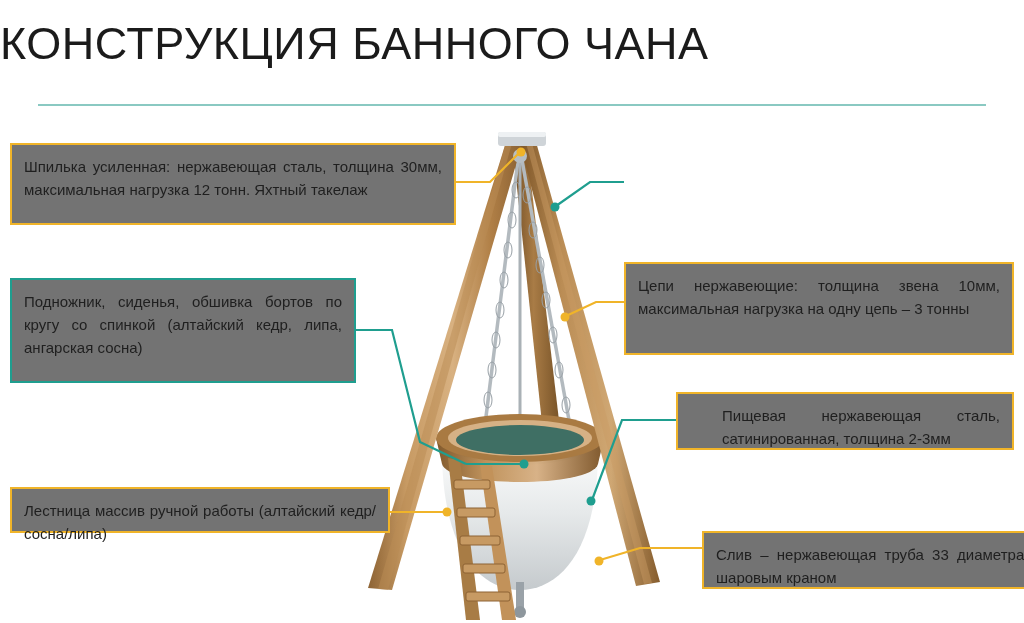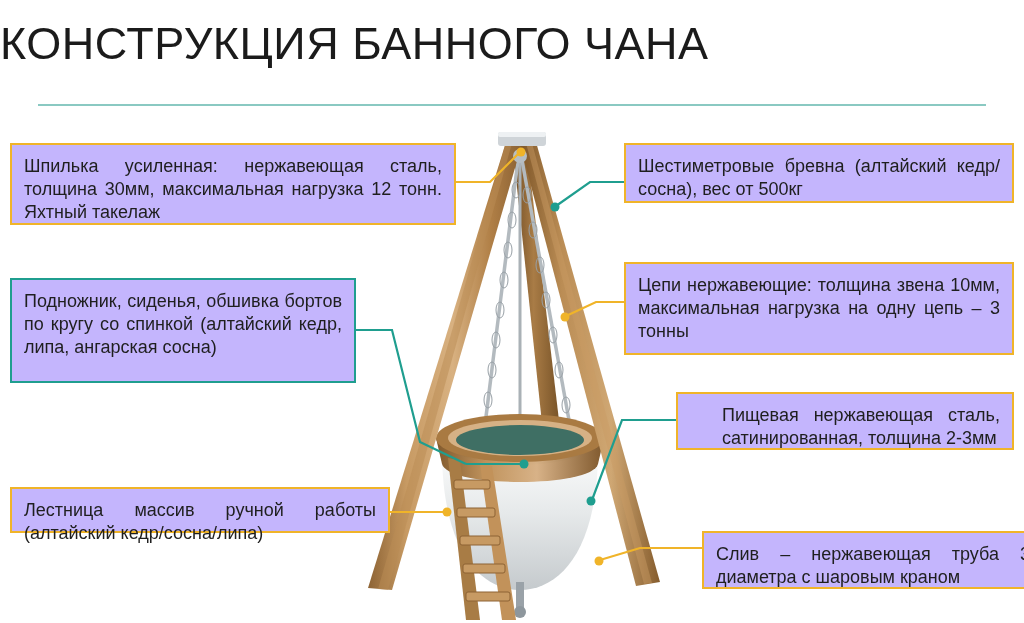--- a/index.html
+++ b/index.html
@@ -36,23 +36,23 @@
     height: 2px;
     background: #2a9d8f;
     opacity: 0.55;
   }
 
   
   .callout {
     position: absolute;
     box-sizing: border-box;
     border: 2px solid #f0b429;
-    background: #c4b5fd;
+    background: #737373;
     padding: 10px 12px 11px 12px;
-    font-size: 18px;
+    font-size: 15px;
     line-height: 23px;
     color: #1f1f1f;
     text-align: justify;
     text-justify: inter-word;
   }
   .callout.teal {
     border-color: #1f9e8f;
   }
   .callout p {
     margin: 0;
@@ -230,23 +230,20 @@
     <circle cx="447" cy="512" r="4.5" fill="#f0b429"></circle>
 
     <polyline points="702,548 666,548 640,548 600,560" fill="none" stroke="#f0b429" stroke-width="2.2"></polyline>
     <circle cx="599" cy="561" r="4.5" fill="#f0b429"></circle>
   </svg>
 
   <div class="callout" style="left:10px; top:143px; width:446px; height:82px;">
     <p>Шпилька усиленная: нержавеющая сталь, толщина 30мм, максимальная нагрузка 12 тонн. Яхтный такелаж</p>
   </div>
 
-  <div class="callout" style="left:624px; top:143px; width:390px; height:60px;">
-    <p>Шестиметровые бревна (алтайский кедр/сосна), вес от 500кг</p>
-  </div>
 
   <div class="callout teal" style="left:10px; top:278px; width:346px; height:105px;">
     <p>Подножник, сиденья, обшивка бортов по кругу со спинкой (алтайский кедр, липа, ангарская сосна)</p>
   </div>
 
   <div class="callout" style="left:624px; top:262px; width:390px; height:93px;">
     <p>Цепи нержавеющие: толщина звена 10мм, максимальная нагрузка на одну цепь – 3 тонны</p>
   </div>
 
   <div class="callout" style="left:676px; top:392px; width:338px; height:58px;padding-left:44px;">

